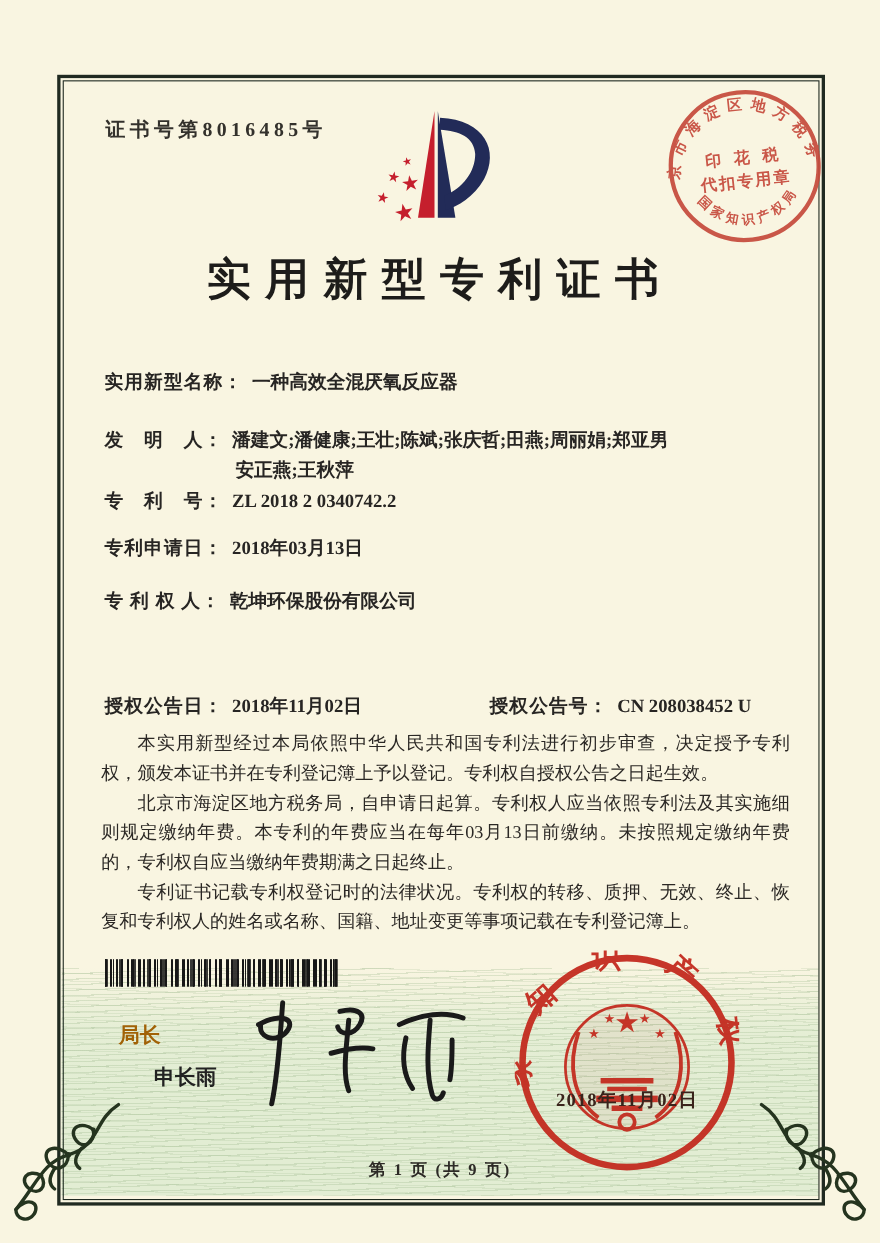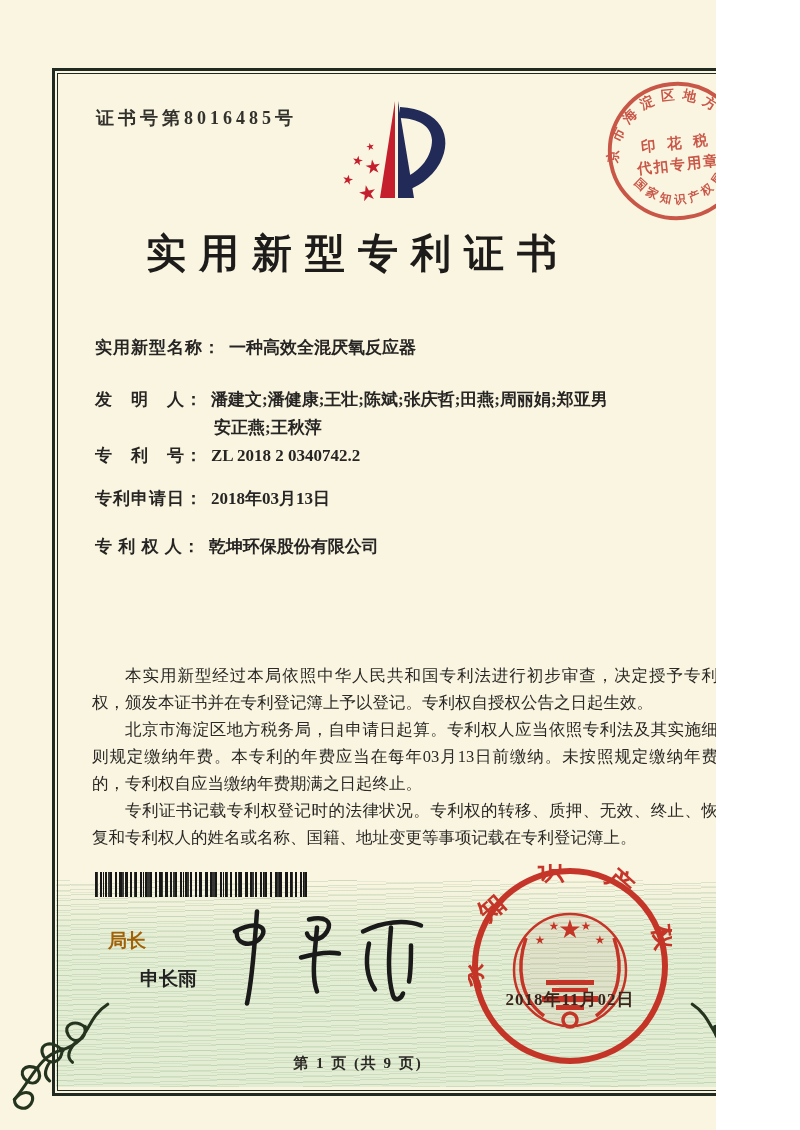--- a/index.html
+++ b/index.html
@@ -1,17 +1,17 @@
 <!DOCTYPE html>
 <html><head>
 <meta charset="utf-8">
 <style>
   html,body{margin:0;padding:0;}
   .page{
-    position:relative;width:716px;height:1130px;overflow:hidden;
+    position:relative;width:800px;height:1130px;overflow:hidden;
     background:#f9f5e1;
     font-family:"Liberation Serif","DejaVu Serif",serif;
     color:#262626;
   }
   .frame{position:absolute;left:52px;top:68px;width:692px;height:1022px;border:3px solid #202a21;}
   .frame-inner{position:absolute;inset:2px;border:1px solid #202a21;}
   .green-band{
     position:absolute;left:56px;top:880px;width:688px;height:207px;
     background:
       repeating-linear-gradient(178deg, rgba(148,178,132,.28) 0 1px, rgba(0,0,0,0) 1px 5px),
@@ -157,20 +157,23 @@
 
   <div class="row row-filing">
     <span class="lbl">专利申请日：</span><span>2018年03月13日</span>
   </div>
 
   <div class="row row-patentee">
     <span class="lbl">专 利 权 人：</span><span>乾坤环保股份有限公司</span>
   </div>
 
 
+  <div class="row row-grant">
+    <span class="lbl">授权公告日：</span><span>2018年11月02日</span><span class="lbl right-field">授权公告号：</span><span>CN 208038452 U</span>
+  </div>
 
   <div class="paras">
     <p>本实用新型经过本局依照中华人民共和国专利法进行初步审查，决定授予专利权，颁发本证书并在专利登记簿上予以登记。专利权自授权公告之日起生效。</p>
     <p>北京市海淀区地方税务局，自申请日起算。专利权人应当依照专利法及其实施细则规定缴纳年费。本专利的年费应当在每年03月13日前缴纳。未按照规定缴纳年费的，专利权自应当缴纳年费期满之日起终止。</p>
     <p>专利证书记载专利权登记时的法律状况。专利权的转移、质押、无效、终止、恢复和专利权人的姓名或名称、国籍、地址变更等事项记载在专利登记簿上。</p>
   </div>
 
   <div class="barcode"></div>
 
   <div class="signer-title">局长</div>

